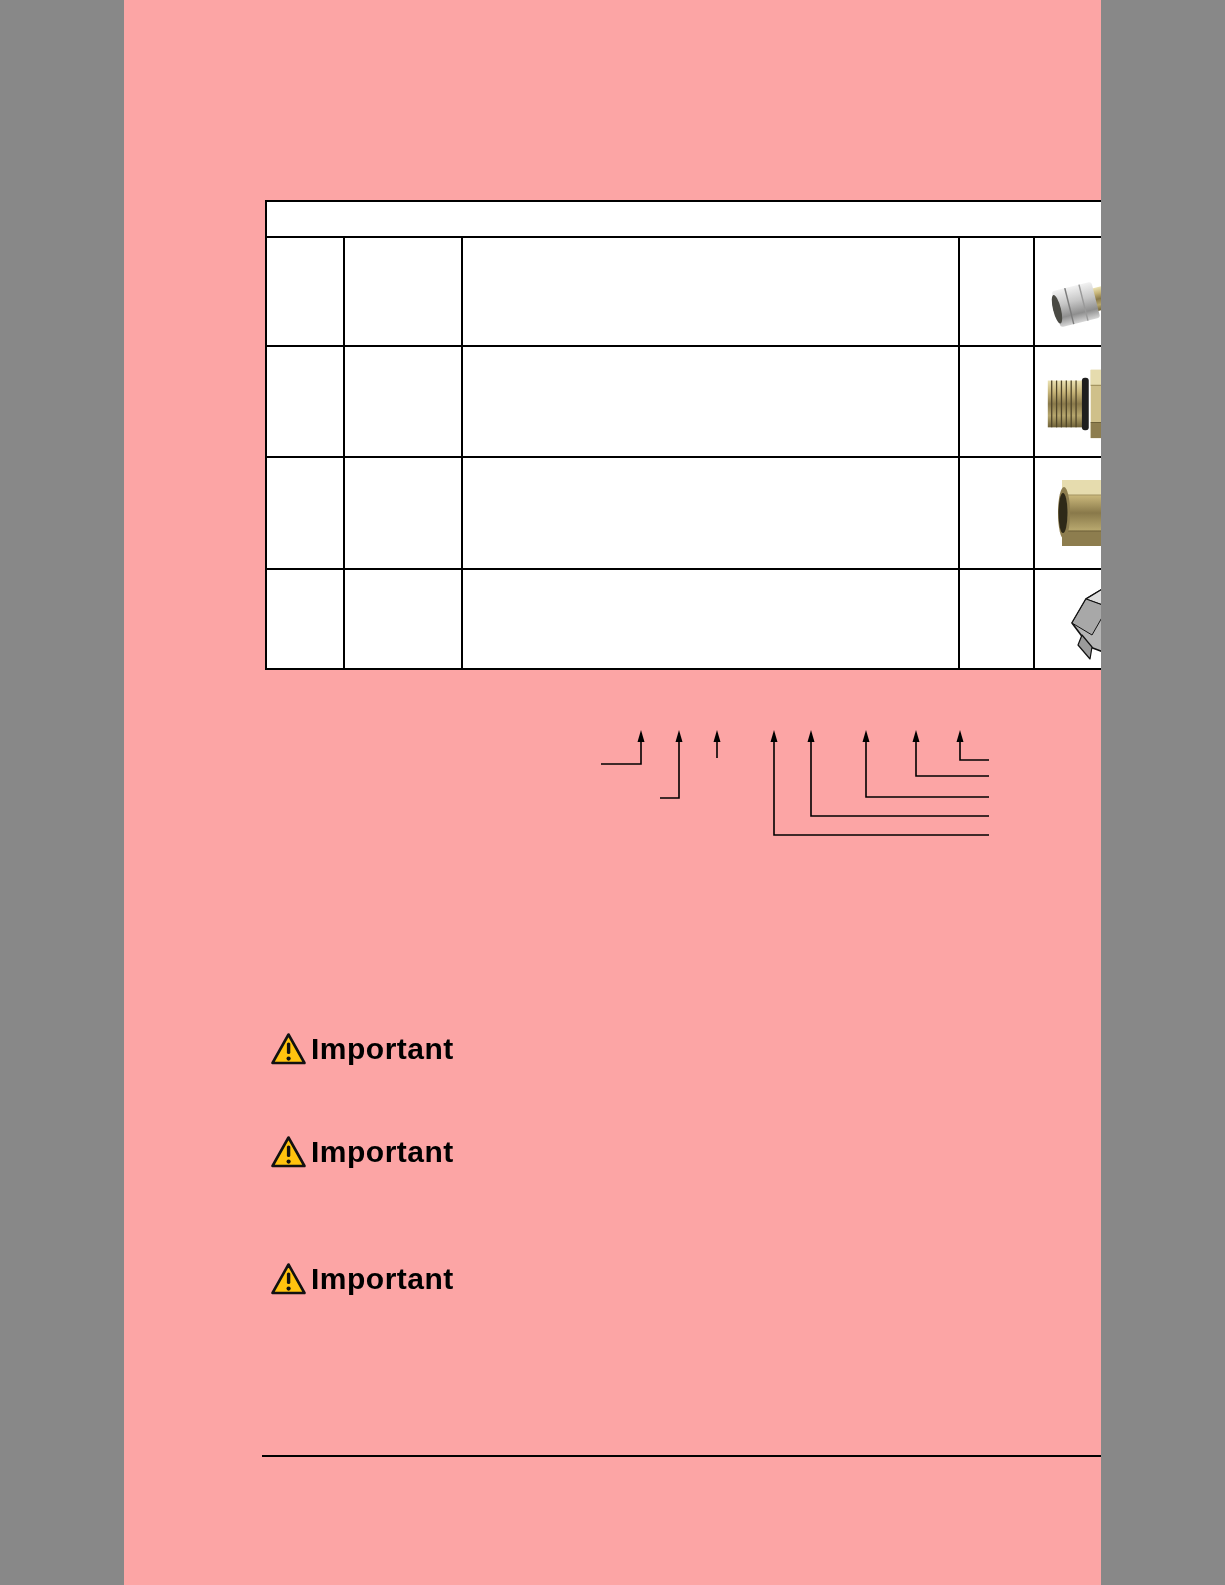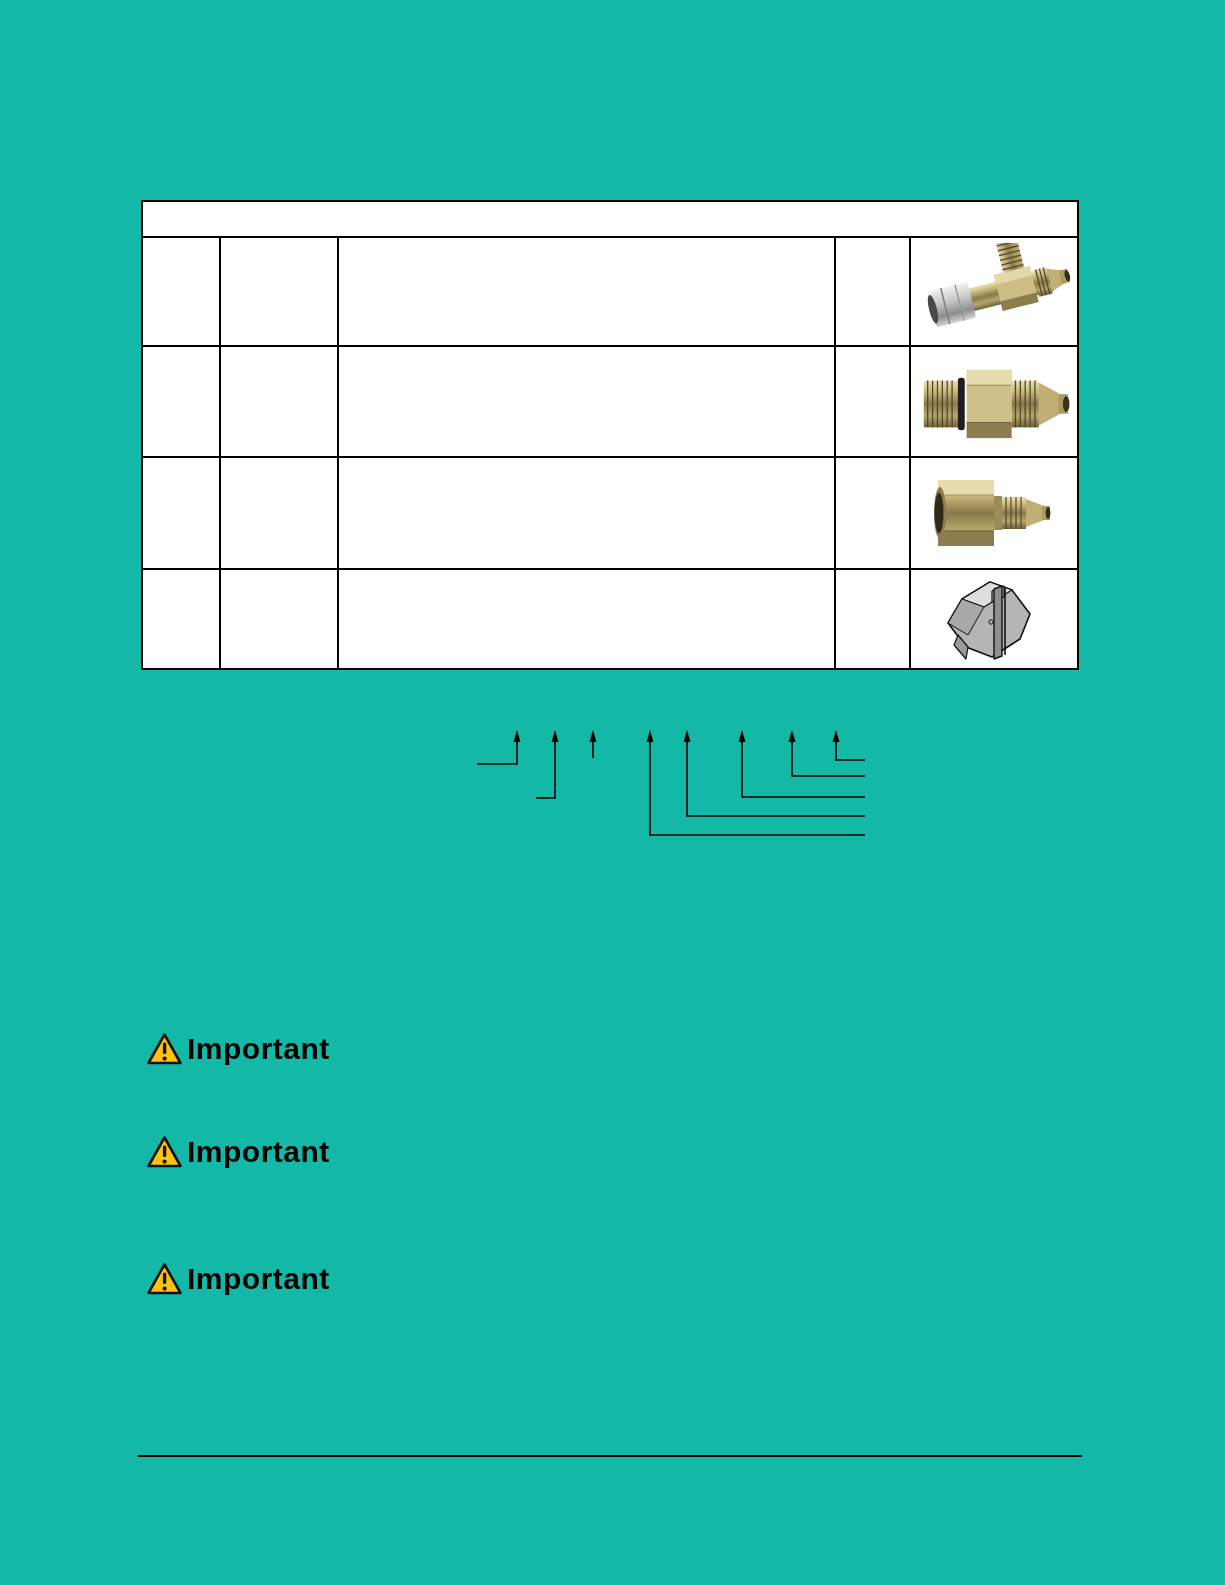--- a/index.html
+++ b/index.html
@@ -1,17 +1,17 @@
 <!DOCTYPE html>
 <html><head>
 <meta charset="utf-8">
 <style>
   html,body{margin:0;padding:0;background:#888;}
   .page{
-    position:relative;width:1225px;height:1585px;background:#14b8a6;
+    position:relative;width:977px;height:1585px;background:#fca5a5;
     margin:0 auto;overflow:hidden;
     font-family:"Liberation Sans", sans-serif;
   }
   
   table.parts{
     position:absolute;left:141px;top:200px;
     border-collapse:collapse;table-layout:fixed;
     width:936px;height:470px;
   }
   table.parts td{border:2px solid #000;padding:0;vertical-align:middle;text-align:center;background:#fff;}

